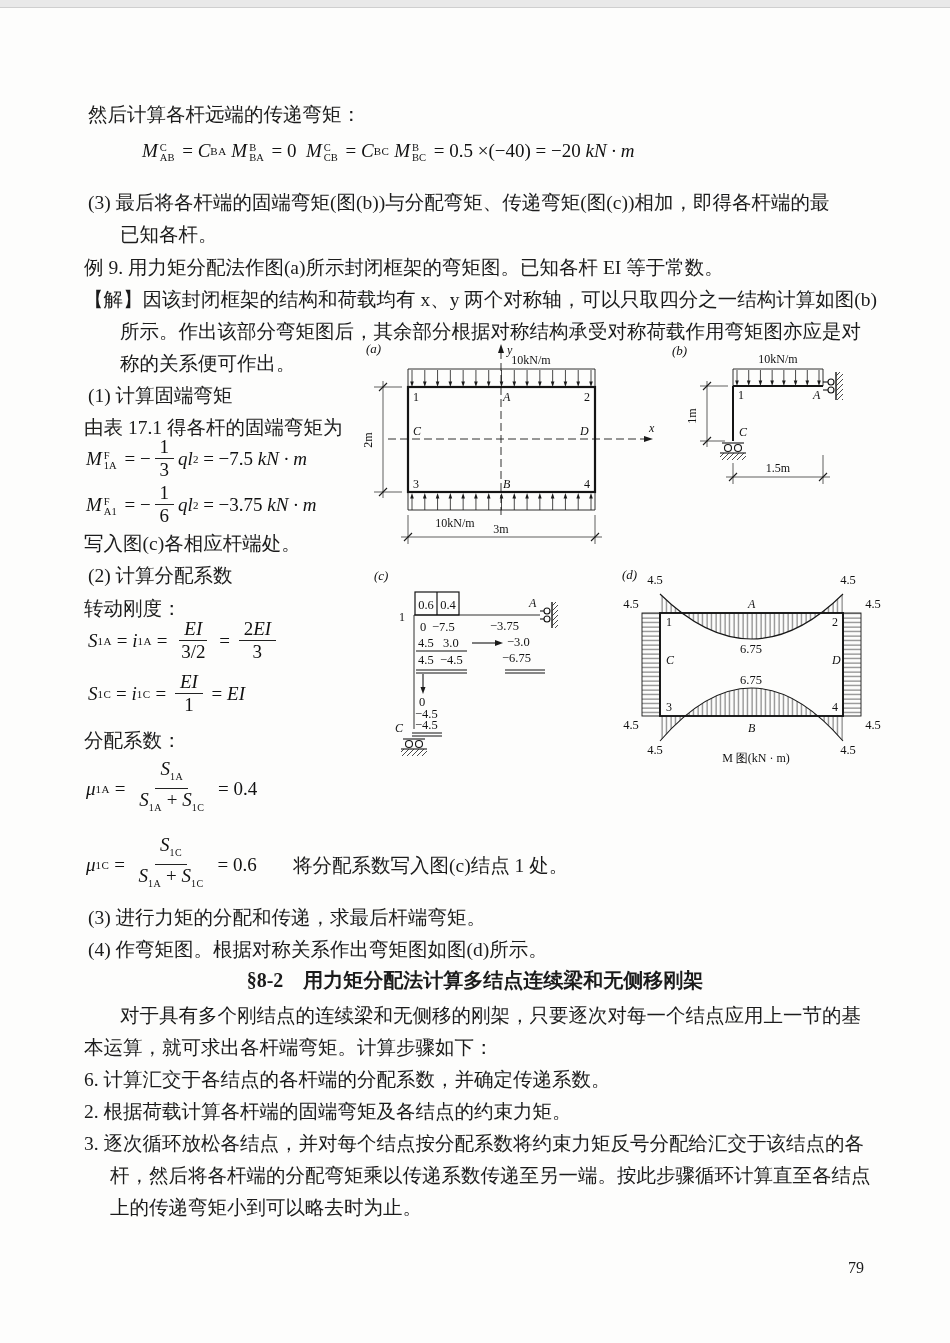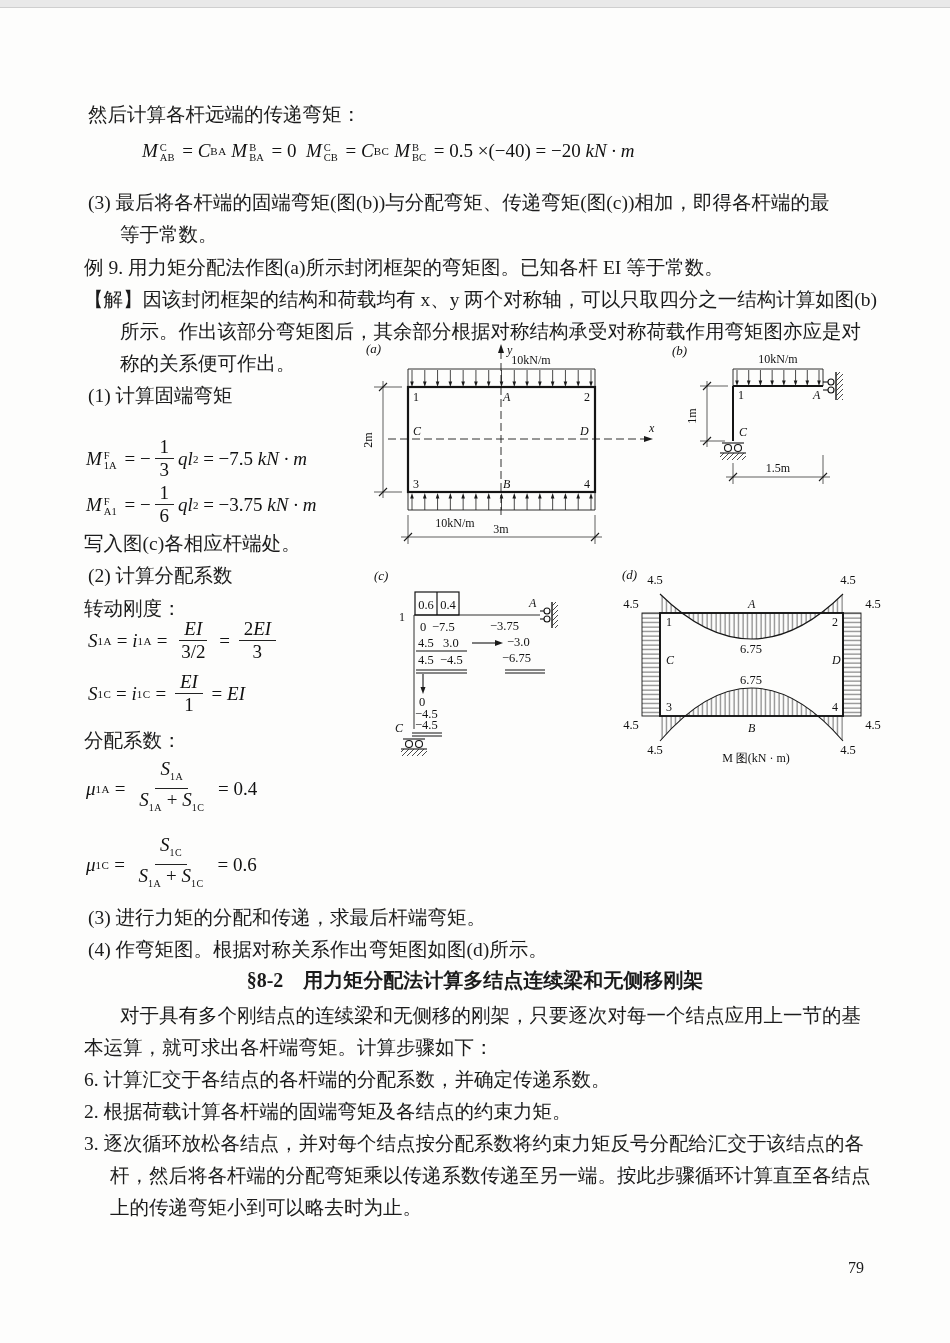--- a/index.html
+++ b/index.html
@@ -41,36 +41,38 @@
   .mcurve{stroke:#181818;stroke-width:1.1;fill:none;}
 </style>
 </head>
 <body>
 
 <div class="page">
 
   <p class="t" style="left:88px;top:92px">然后计算各杆远端的传递弯矩：</p>
   <div class="eq" style="left:142px;top:132px"><span class="it">M</span><span class="ss"><span>C</span><span>AB</span></span><span> = </span><span class="it">C</span><sub>BA</sub><span class="it"> M</span><span class="ss"><span>B</span><span>BA</span></span><span> = 0  </span><span class="it">M</span><span class="ss"><span>C</span><span>CB</span></span><span> = </span><span class="it">C</span><sub>BC</sub><span class="it"> M</span><span class="ss"><span>B</span><span>BC</span></span><span> = 0.5 ×(−40) = −20 </span><span class="it">kN · m</span></div>
   <p class="t" style="left:88px;top:180px">(3) 最后将各杆端的固端弯矩(图(b))与分配弯矩、传递弯矩(图(c))相加，即得各杆端的最</p>
-  <p class="t" style="left:120px;top:212px">等于常数。</p>
+  <p class="t" style="left:120px;top:212px">已知各杆。</p>
   <p class="t" style="left:84px;top:245px">例 9. 用力矩分配法作图(a)所示封闭框架的弯矩图。已知各杆 EI 等于常数。</p>
   <p class="t" style="left:84px;top:277px">【解】因该封闭框架的结构和荷载均有 x、y 两个对称轴，可以只取四分之一结构计算如图(b)</p>
   <p class="t" style="left:120px;top:341px">称的关系便可作出。</p>
   <p class="t" style="left:120px;top:309px">所示。作出该部分弯矩图后，其余部分根据对称结构承受对称荷载作用弯矩图亦应是对</p>
   <p class="t" style="left:88px;top:373px">(1) 计算固端弯矩</p>
+  <p class="t" style="left:84px;top:405px">由表 17.1 得各杆的固端弯矩为</p>
   <div class="eq" style="left:86px;top:428px"><span class="it">M</span><span class="ss"><span>F</span><span>1A</span></span><span> = −</span><span class="frac"><span class="num"><span>1</span></span><span class="den"><span>3</span></span></span><span class="it">ql</span><sup>2</sup><span> = −7.5 </span><span class="it">kN · m</span></div>
   <div class="eq" style="left:86px;top:474px"><span class="it">M</span><span class="ss"><span>F</span><span>A1</span></span><span> = −</span><span class="frac"><span class="num"><span>1</span></span><span class="den"><span>6</span></span></span><span class="it">ql</span><sup>2</sup><span> = −3.75 </span><span class="it">kN · m</span></div>
   <p class="t" style="left:84px;top:521px">写入图(c)各相应杆端处。</p>
   <p class="t" style="left:88px;top:553px">(2) 计算分配系数</p>
   <p class="t" style="left:84px;top:586px">转动刚度：</p>
   <div class="eq" style="left:88px;top:610px"><span class="it">S</span><sub>1A</sub><span> = </span><span class="it">i</span><sub>1A</sub><span> = </span><span class="frac"><span class="num"><span class="it">EI</span></span><span class="den"><span>3/2</span></span></span><span> = </span><span class="frac"><span class="num"><span>2</span><span class="it">EI</span></span><span class="den"><span>3</span></span></span></div>
   <div class="eq" style="left:88px;top:663px"><span class="it">S</span><sub>1C</sub><span> = </span><span class="it">i</span><sub>1C</sub><span> = </span><span class="frac"><span class="num"><span class="it">EI</span></span><span class="den"><span>1</span></span></span><span> = </span><span class="it">EI</span></div>
   <p class="t" style="left:84px;top:718px">分配系数：</p>
   <div class="eq" style="left:86px;top:750px"><span class="it">μ</span><sub>1A</sub><span> = </span><span class="frac"><span class="num"><span class="it">S</span><sub>1A</sub></span><span class="den"><span class="it">S</span><sub>1A</sub><span> + </span><span class="it">S</span><sub>1C</sub></span></span><span> = 0.4</span></div>
   <div class="eq" style="left:86px;top:826px"><span class="it">μ</span><sub>1C</sub><span> = </span><span class="frac"><span class="num"><span class="it">S</span><sub>1C</sub></span><span class="den"><span class="it">S</span><sub>1A</sub><span> + </span><span class="it">S</span><sub>1C</sub></span></span><span> = 0.6</span></div>
+  <p class="t" style="left:293px;top:843px">将分配系数写入图(c)结点 1 处。</p>
   <p class="t" style="left:88px;top:895px">(3) 进行力矩的分配和传递，求最后杆端弯矩。</p>
   <p class="t" style="left:88px;top:927px">(4) 作弯矩图。根据对称关系作出弯矩图如图(d)所示。</p>
   <p class="t heading" style="left:0;top:957px">§8-2　用力矩分配法计算多结点连续梁和无侧移刚架</p>
   <p class="t" style="left:120px;top:993px">对于具有多个刚结点的连续梁和无侧移的刚架，只要逐次对每一个结点应用上一节的基</p>
   <p class="t" style="left:84px;top:1025px">本运算，就可求出各杆端弯矩。计算步骤如下：</p>
   <p class="t" style="left:84px;top:1057px">6. 计算汇交于各结点的各杆端的分配系数，并确定传递系数。</p>
   <p class="t" style="left:84px;top:1089px">2. 根据荷载计算各杆端的固端弯矩及各结点的约束力矩。</p>
   <p class="t" style="left:84px;top:1121px">3. 逐次循环放松各结点，并对每个结点按分配系数将约束力矩反号分配给汇交于该结点的各</p>
   <p class="t" style="left:110px;top:1185px">上的传递弯矩小到可以略去时为止。</p>
   <p class="t" style="left:110px;top:1153px">杆，然后将各杆端的分配弯矩乘以传递系数传递至另一端。按此步骤循环计算直至各结点</p>

